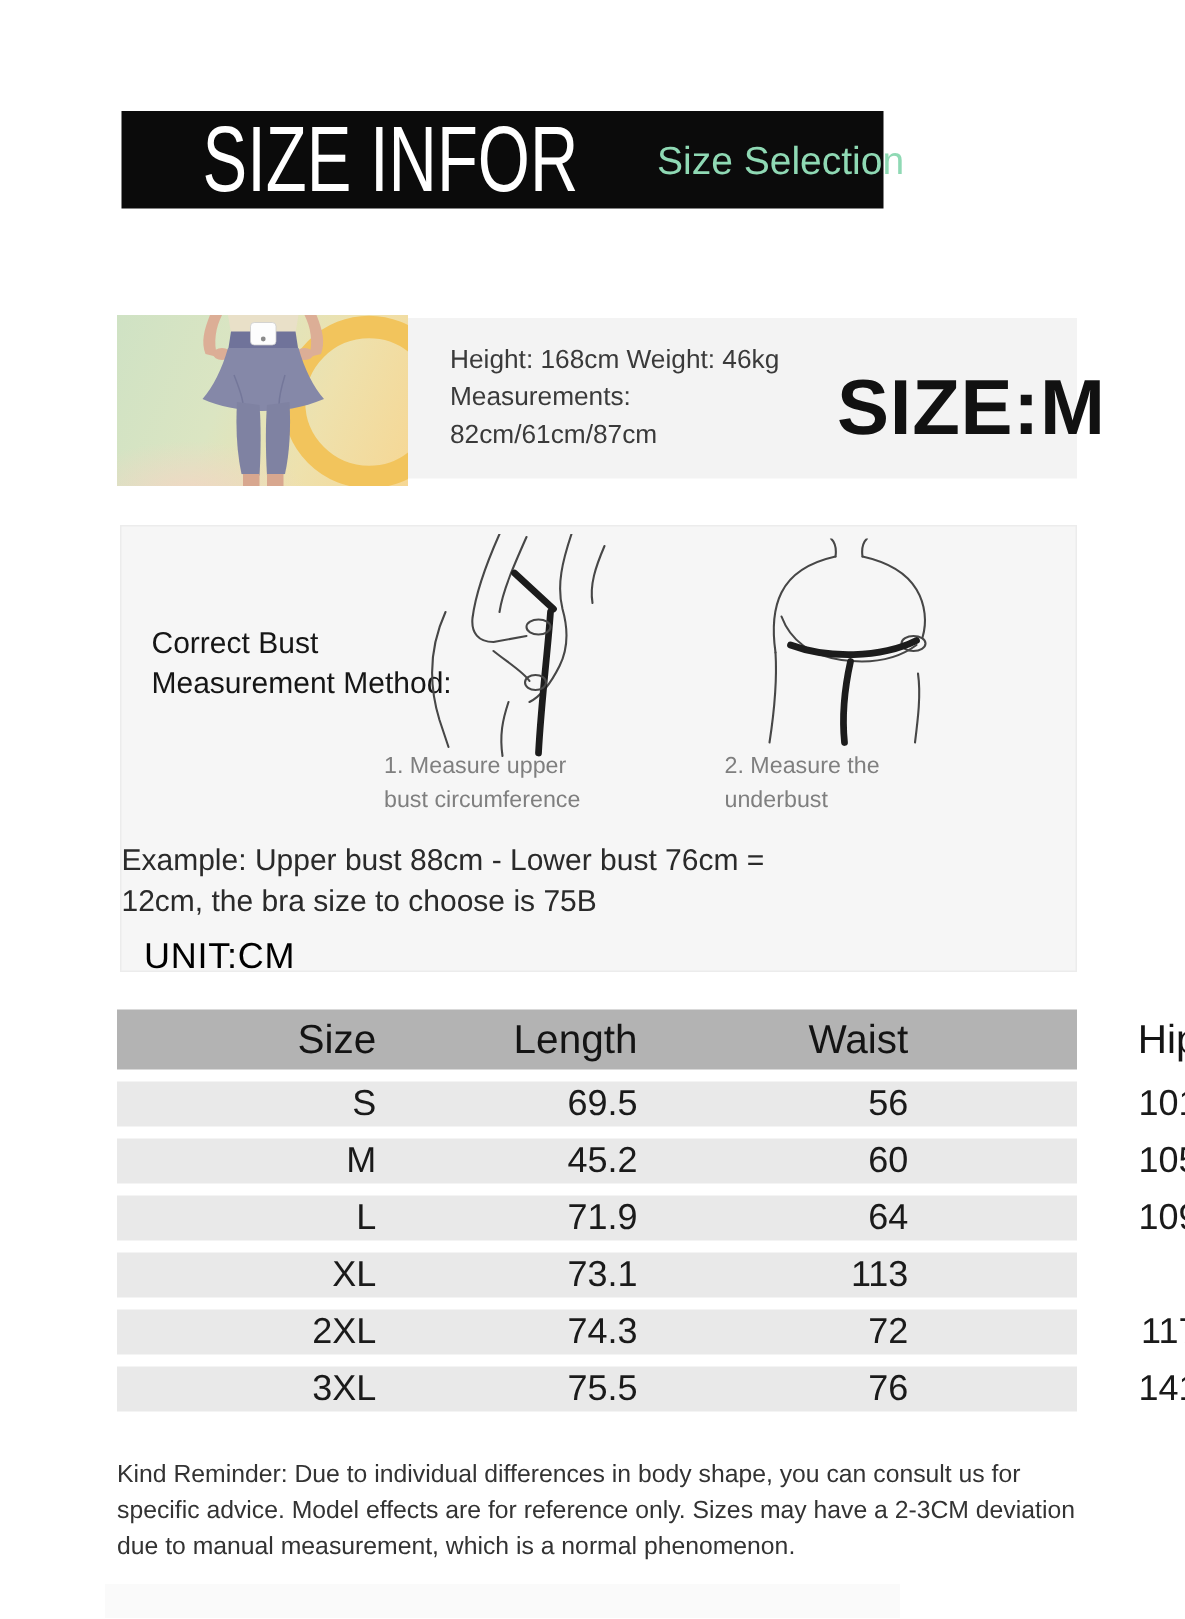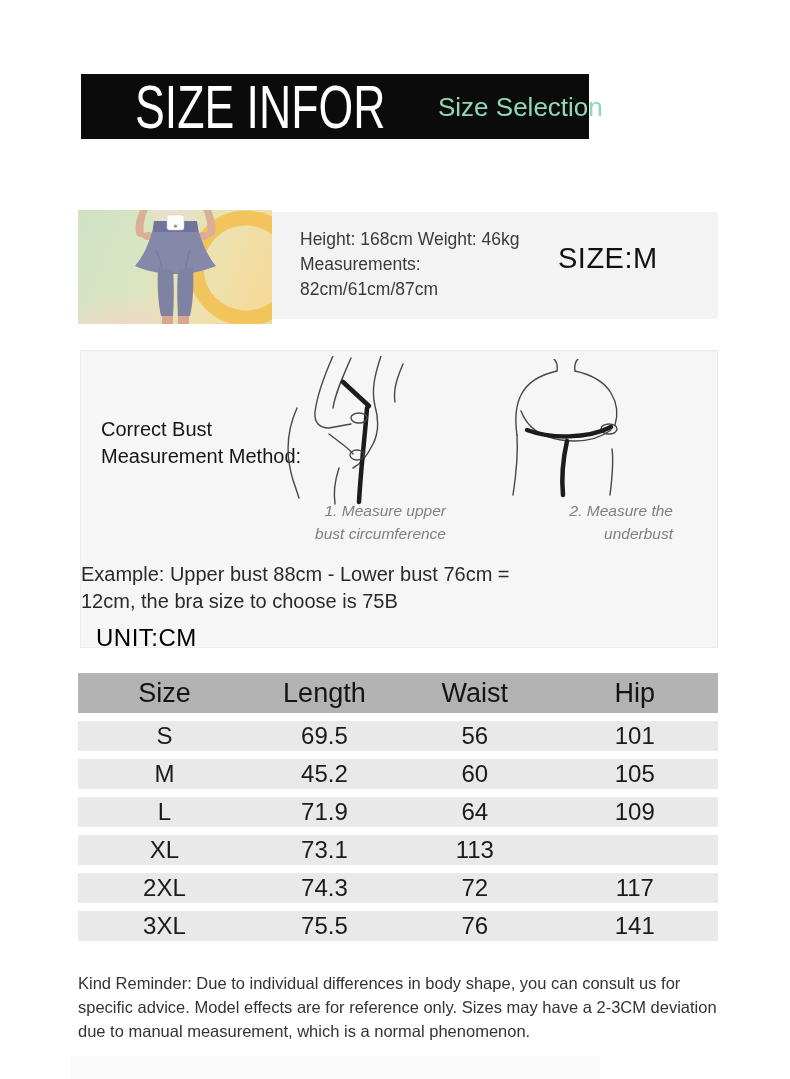--- a/index.html
+++ b/index.html
@@ -18,39 +18,39 @@
 
   
   .photo { position:absolute; left:78px; top:210px; width:194px; height:114px; overflow:hidden;
     background:
       radial-gradient(ellipse 130px 60px at 25% 105%, rgba(243,214,196,.9) 0%, rgba(243,214,196,0) 60%),
       linear-gradient(112deg, #cfe2c4 0%, #dbe5c2 38%, #eee1ad 68%, #f6d794 100%); }
   .photo svg { position:absolute; left:0; top:0; }
   .info-panel { position:absolute; left:272px; top:212px; width:446px; height:107px; background:#f3f3f3; }
   .info-lines { position:absolute; left:28px; top:15px; font-size:17.5px; line-height:25px; color:#3a3a3a; }
   .size-badge { position:absolute; left:286px; top:30px; width:150px; text-align:left;
-    font-size:29px; font-weight:normal; color:#111; letter-spacing:0.5px; }
+    font-size:52px; font-weight:bold; color:#111; letter-spacing:0.5px; }
 
   
   .guide-box { position:absolute; left:80px; top:350px; width:638px; height:298px;
     background:#f6f6f6; border:1px solid #ececec; }
   .guide-heading { position:absolute; left:20px; top:32px; font-size:20px; line-height:27px; color:#161616;margin-top:33px; }
   .fig1 { position:absolute; left:200px; top:5px; }
   .fig2 { position:absolute; left:410px; top:8px; }
-  .step-caption { position:absolute; top:148px; width:190px; text-align:right;
-    font-size:15.5px; line-height:23px; color:#7f7f7f;font-style:italic; }
+  .step-caption { position:absolute; top:148px; width:190px; text-align:left;
+    font-size:15.5px; line-height:23px; color:#7f7f7f; }
   .cap1 { left:175px; }
   .cap2 { left:402px; }
   .example { position:absolute; left:0; top:210px; width:100%; text-align:left;
     font-size:20px; line-height:27px; color:#2a2a2a; }
 
   
   .unit { position:absolute; left:96px; top:624px; font-size:24px; color:#000; letter-spacing:0.5px; }
   .size-table { position:absolute; left:78px; top:673px; width:640px; }
-  .thead, .trow { display:grid; grid-template-columns:27% 23% 24% 26%; text-align:center; }
+  .thead, .trow { display:grid; grid-template-columns:27% 23% 24% 26%; text-align:right;gap:27px; }
   .thead { background:#b3b3b3; height:40px; line-height:40px; font-size:27px; color:#141414; }
   .trow { background:#e9e9e9; height:30px; line-height:30px; font-size:24px; color:#1a1a1a; margin-top:8px; }
   .trow:first-of-type { margin-top:7px; }
 
   
   .reminder { position:absolute; left:78px; top:971px; width:648px;
     font-size:16.5px; line-height:24px; color:#333; }
 
   .bottom-strip { position:absolute; left:70px; top:1056px; width:530px; height:23px; background:#fafafa; }
 

